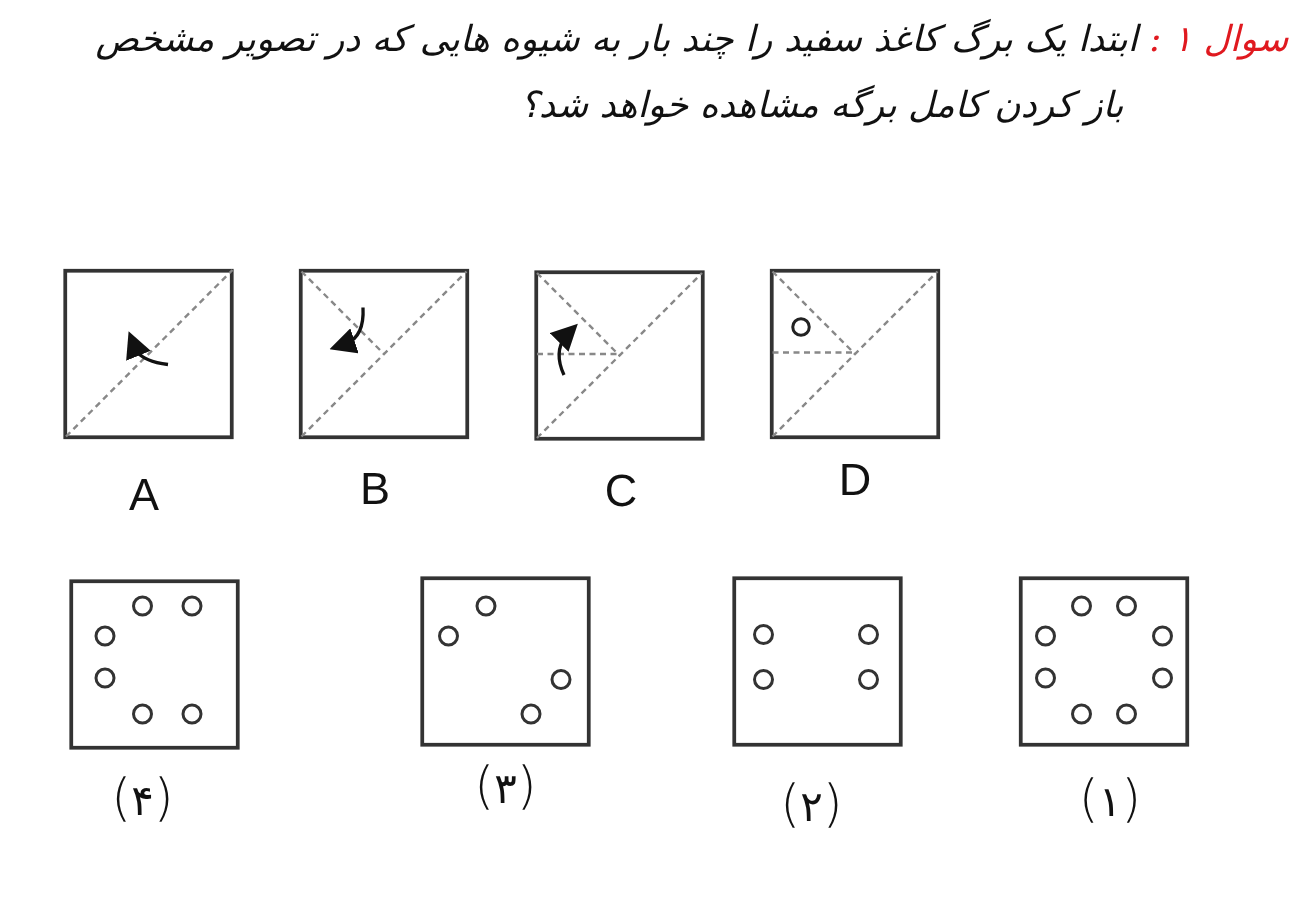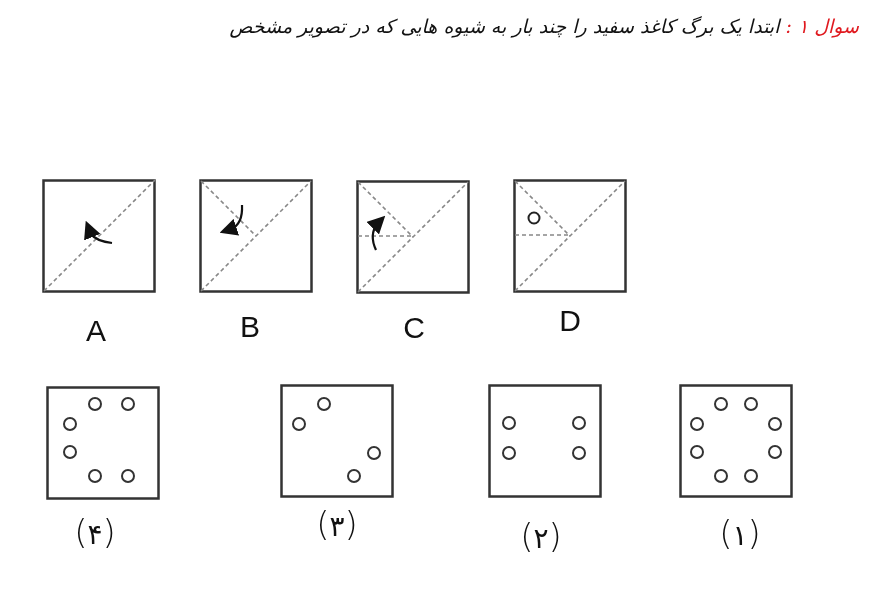--- a/index.html
+++ b/index.html
@@ -17,21 +17,21 @@
     }
     .question {
       position: absolute;
       right: 12px;
       top: 4px;
       width: 860px;
       direction: rtl;
       text-align: right;
       font-family: "DejaVu Serif", serif;
       font-style: italic;
-      font-size: 19px;
+      font-size: 24px;
       line-height: 44px;
       color: #111111;
     }
     .question .line {
       display: block;
       white-space: nowrap;
     }
     .question .line-2 { padding-right: 30px; }
     .question .line-3 { padding-right: 110px; }
     .q-label {
@@ -65,20 +65,21 @@
     .option-label .paren {
       font-size: 34px;
       font-weight: 300;
     }
   </style>
 </head>
 <body>
 
 <div class="question">
   <span class="line line-1"><span class="q-label">سوال ۱ :</span><span> ابتدا یک برگ کاغذ سفید را چند بار به شیوه هایی که در تصویر مشخص</span></span>
+  <span class="line line-3">باز کردن کامل برگه مشاهده خواهد شد؟</span>
 </div>
 
 <svg class="fig-svg" viewBox="0 0 871 606" xmlns="http://www.w3.org/2000/svg">
   <defs>
     <marker id="arrowhead" markerWidth="8" markerHeight="8" refX="4" refY="4" orient="auto">
       <path d="M0,0 L8,4 L0,8 Z" fill="#111"></path>
     </marker>
   </defs>
 
   <g>

